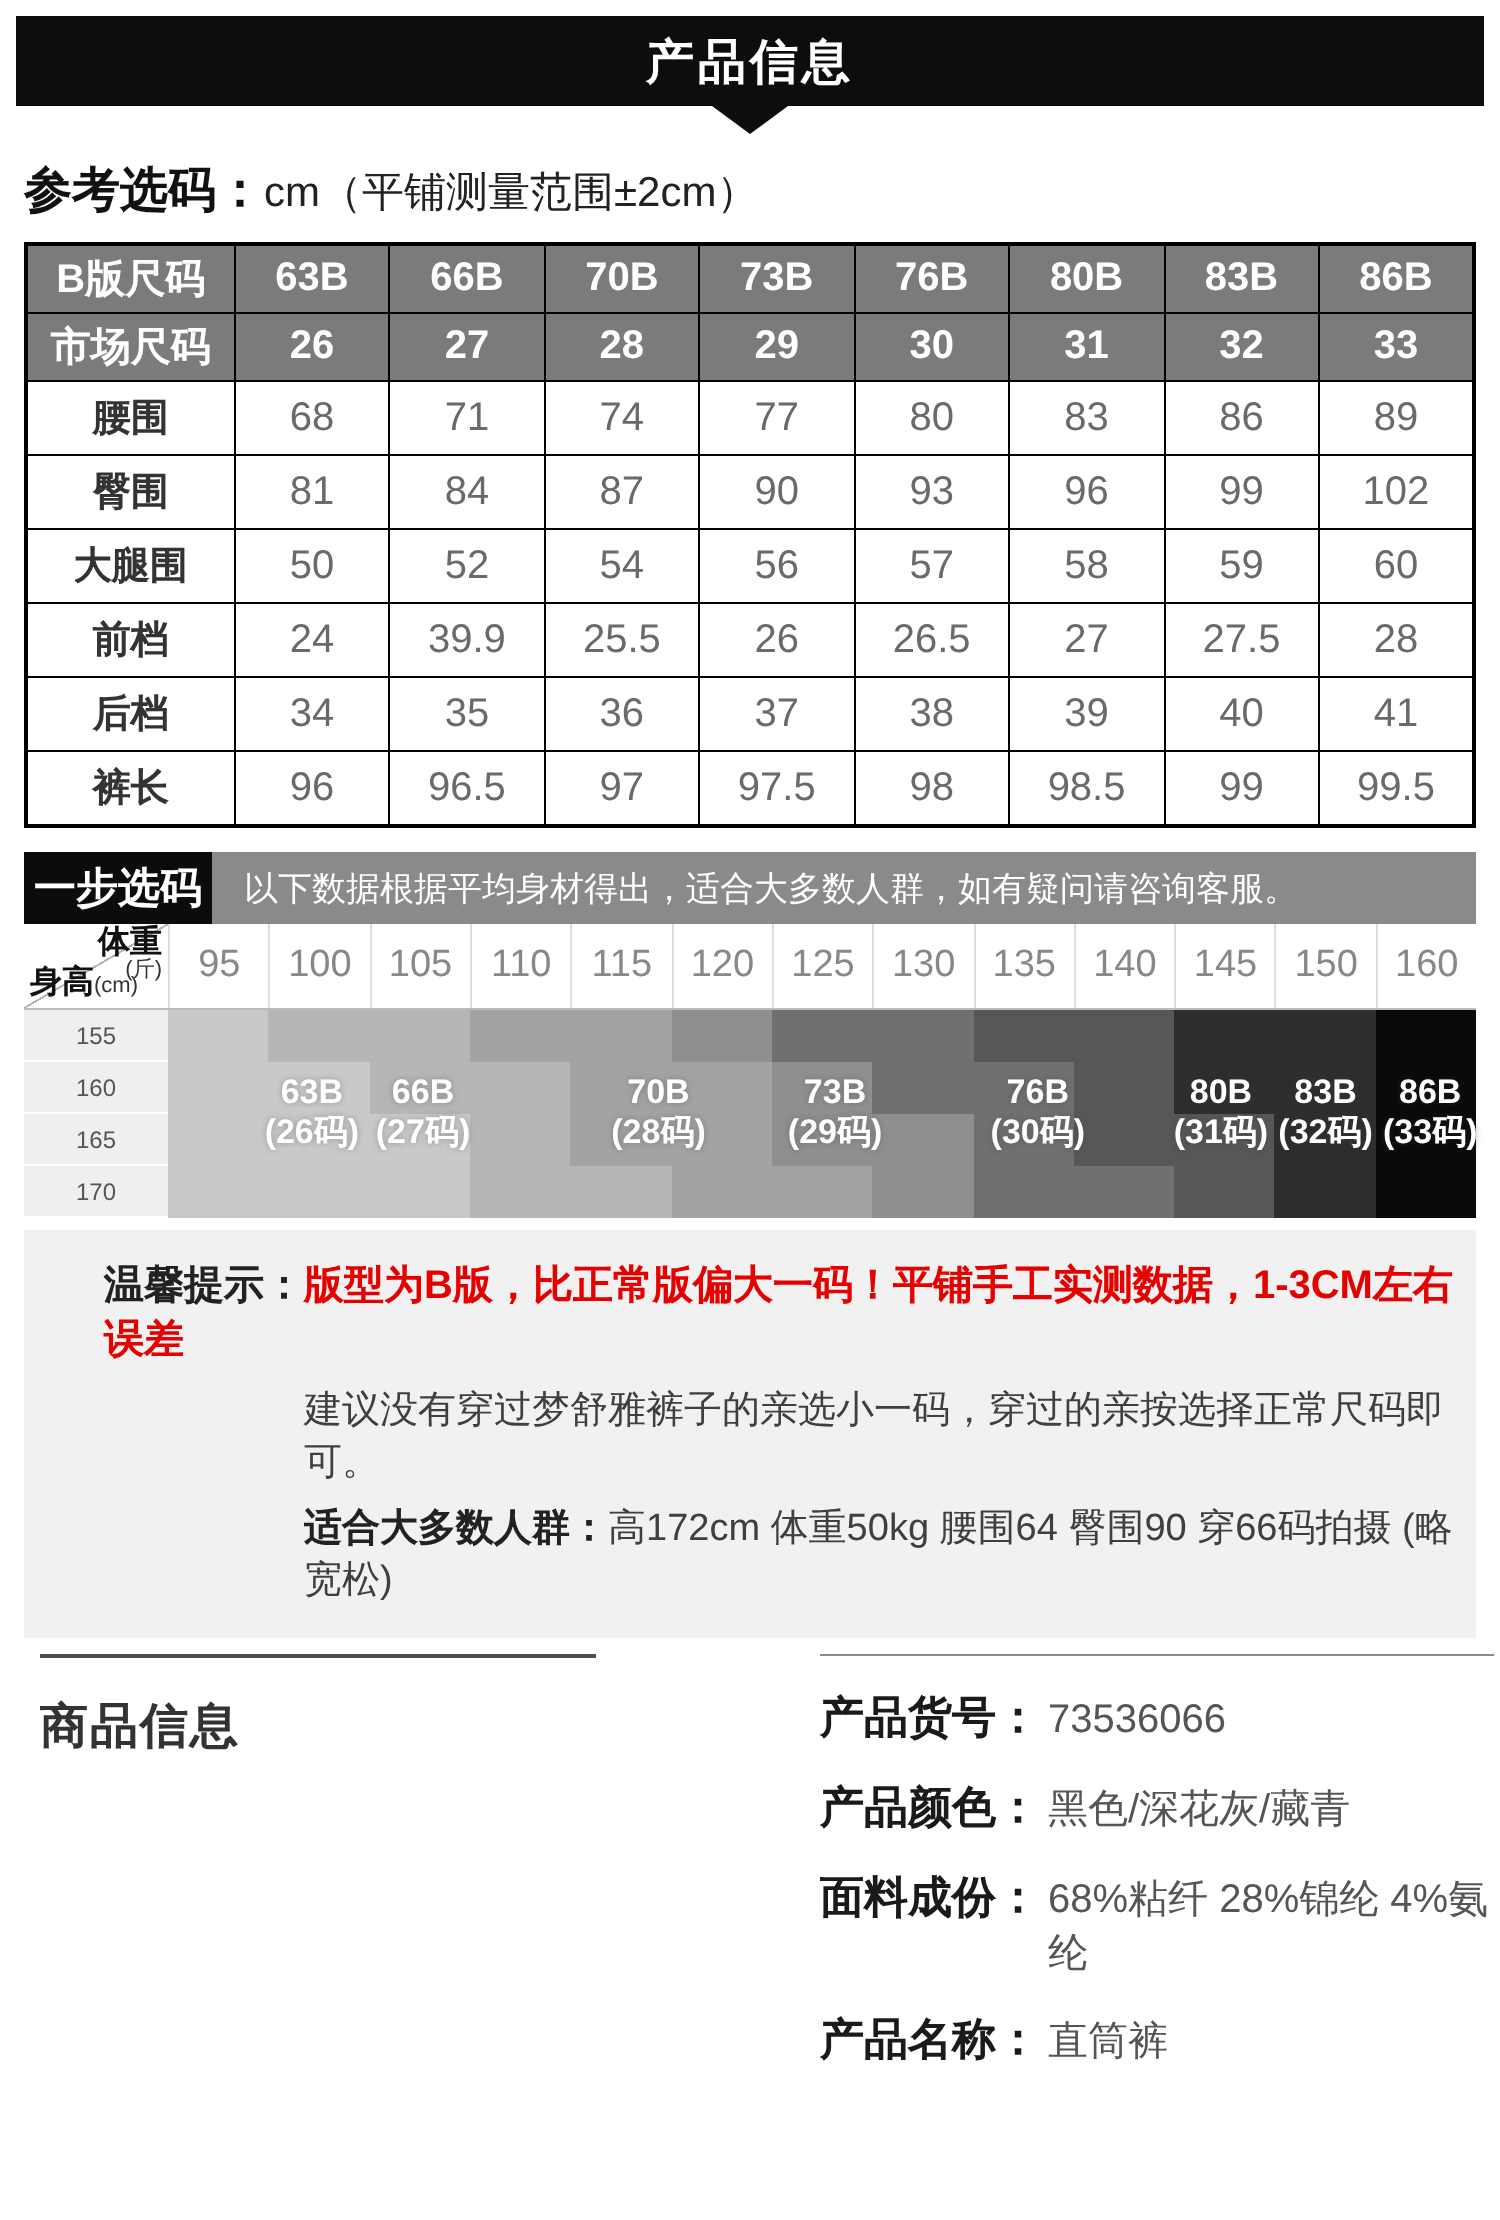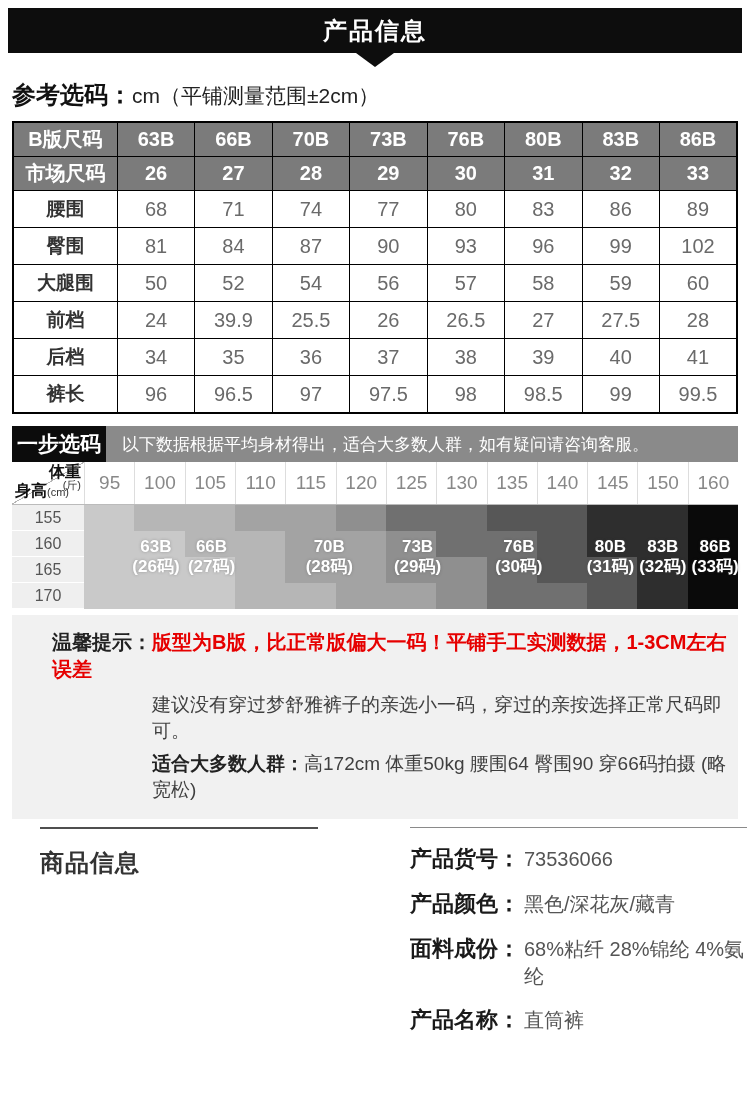--- a/index.html
+++ b/index.html
@@ -31,37 +31,37 @@
   .grid{position:relative;border-radius:28px;}
   .grid-hdr{display:flex;height:42px;border-bottom:1px solid #bbb;}
   .corner{position:relative;width:72px;background:
       linear-gradient(to bottom right,#fff 49.4%,#b5b5b5 49.4%,#b5b5b5 50.8%,#fff 50.8%);}
   .corner .cw{position:absolute;top:2px;right:3px;text-align:right;font-size:16px;font-weight:bold;color:#111;line-height:1.0;}
   .corner .cw small{display:block;font-size:11px;font-weight:normal;color:#333;}
   .corner .ch{position:absolute;bottom:2px;left:3px;font-size:16px;font-weight:bold;color:#111;}
   .corner .ch small{font-size:11px;font-weight:normal;color:#333;}
   .wcell{flex:1;display:flex;align-items:center;justify-content:center;font-size:19px;color:#888;background:#fff;border-left:1px solid #ddd;}
   .grow{display:flex;height:26px;}
-  .hcell{width:72px;background:#efefef;border-bottom:1px solid #fff;display:flex;align-items:center;justify-content:center;font-size:16px;color:#555;}
+  .hcell{width:72px;background:#efefef;border-bottom:1px solid #fff;display:flex;align-items:center;justify-content:center;font-size:12px;color:#555;}
   .bcell{flex:1;}
   .band-overlay{position:absolute;left:72px;top:42px;right:0;bottom:0;pointer-events:none;}
   .band-label{position:absolute;top:50%;transform:translate(-50%,-50%);color:#fff;font-weight:bold;font-size:17px;line-height:1.2;text-align:center;white-space:nowrap;text-shadow:0 0 3px rgba(60,60,60,.35);}
 
   
   .tips{margin:6px 12px 0 12px;background:#f1f1f1;padding:14px 10px 16px 40px;}
   .tips-line1{font-size:20px;}
   .tips-label{font-weight:bold;color:#222;}
   .tips-red{color:#e60000;font-weight:bold;}
   .tips-line2{margin:9px 0 0 100px;font-size:19px;color:#3f3f3f;}
   .tips-line3{margin:7px 0 0 100px;font-size:19px;color:#3f3f3f;}
   .tips-line3 .tips-label{font-size:19px;}
 
   
   .section{display:flex;margin-top:8px;}
-  .sec-left{width:410px;box-sizing:border-box;padding-left:40px;font-family:Liberation Serif, serif;}
+  .sec-left{width:410px;box-sizing:border-box;padding-left:20px;font-family:Liberation Serif, serif;}
   .sec-left-inner{width:278px;border-top:2px solid #4f4f4f;padding-top:18px;}
   .sec-title{font-size:24px;font-weight:bold;color:#333;letter-spacing:1px;}
   .sec-right{width:337px;box-sizing:border-box;border-top:1px solid #8a8a8a;padding-top:16px;}
   .inforow{margin-bottom:15px;display:flex;align-items:baseline;}
   .inforow .ilabel{font-size:22px;font-weight:bold;color:#1a1a1a;white-space:nowrap;}
   .inforow .ivalue{font-size:20px;color:#555;margin-left:4px;}
 </style>
 </head>
 <body>
 

